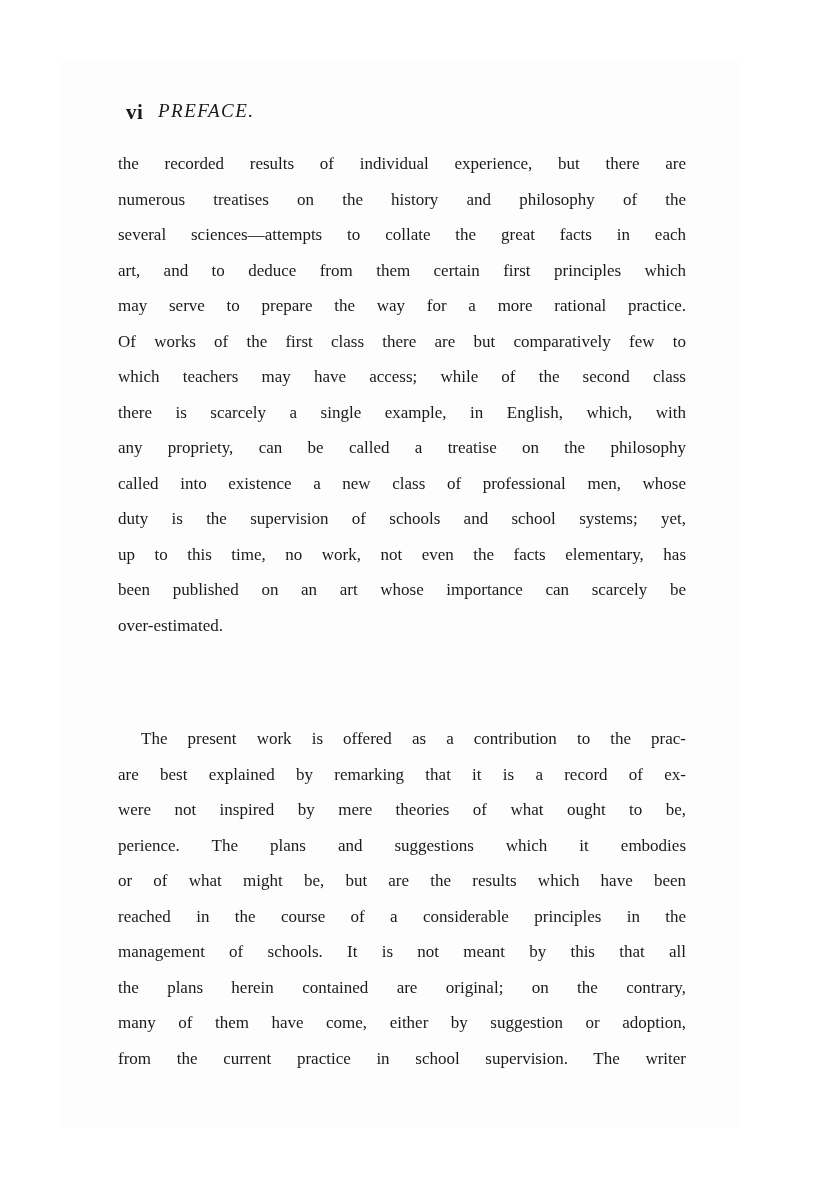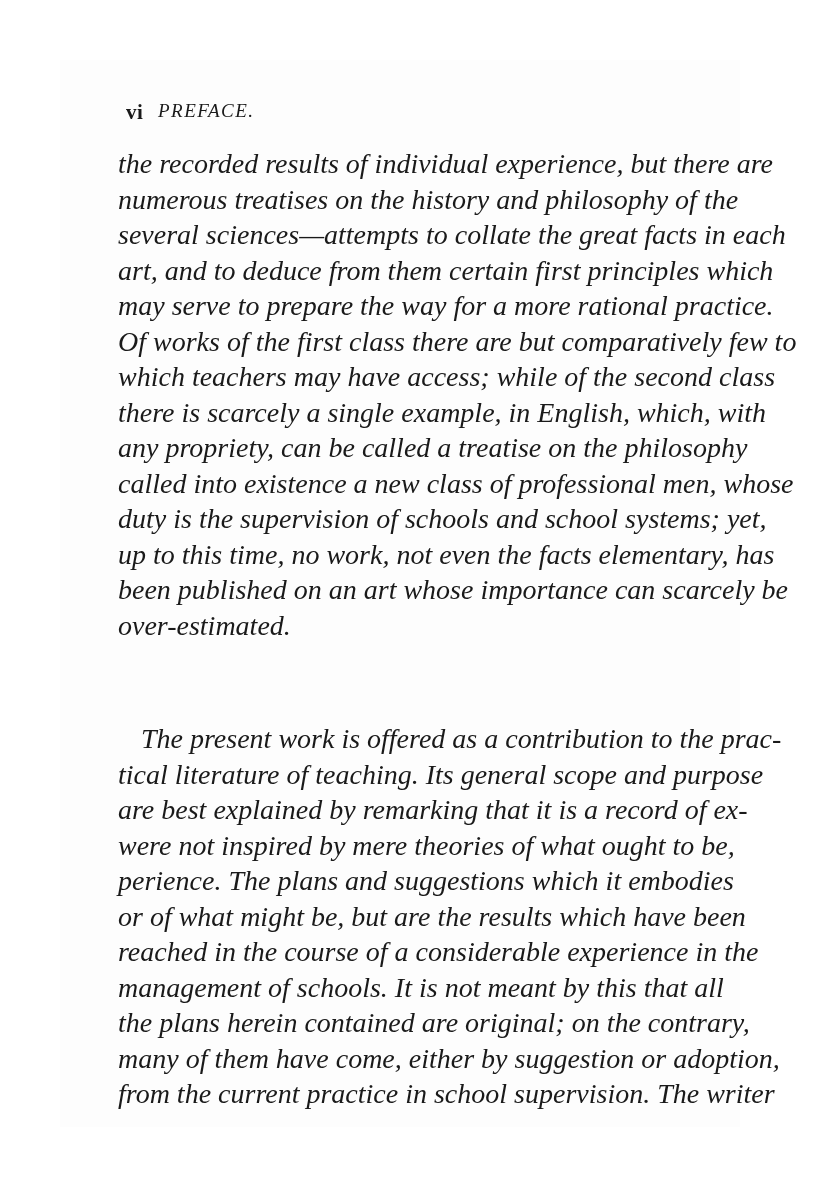--- a/index.html
+++ b/index.html
@@ -48,23 +48,22 @@
       font-size: 19px;
       font-style: italic;
       letter-spacing: 1.5px;
       padding-left: 40px;
     }
     .body-text {
       position: absolute;
       left: 118px;
       top: 146px;
       width: 568px;
-      font-size: 28px;
+      font-size: 17px;
       line-height: 35.5px;
-      font-style: italic;
     }
     .line {
       display: block;
       height: 35.5px;
       white-space: nowrap;
       text-align: justify;
       text-align-last: justify;
     }
     .line.last {
       text-align-last: left;
@@ -103,24 +102,23 @@
     <span class="line">duty is the supervision of schools and school systems; yet,</span>
     <span class="line">up to this time, no work, not even the facts elementary, has</span>
     <span class="line">been published on an art whose importance can scarcely be</span>
     <span class="line last">over-estimated.</span>
   </div>
 
   <span class="gap"></span>
 
   <div>
     <span class="line indent">The present work is offered as a contribution to the prac-</span>
-    <span class="line">tical literature of teaching.  Its general scope and purpose</span>
     <span class="line">are best explained by remarking that it is a record of ex-</span>
     <span class="line">were not inspired by mere theories of what ought to be,</span>
     <span class="line">perience.  The plans and suggestions which it embodies</span>
     <span class="line">or of what might be, but are the results which have been</span>
-    <span class="line">reached in the course of a considerable experience in the</span>
+    <span class="line">reached in the course of a considerable principles in the</span>
     <span class="line">management of schools.  It is not meant by this that all</span>
     <span class="line">the plans herein contained are original; on the contrary,</span>
     <span class="line">many of them have come, either by suggestion or adoption,</span>
     <span class="line">from the current practice in school supervision.  The writer</span>
   </div>
 </div>
 
 </body></html>

